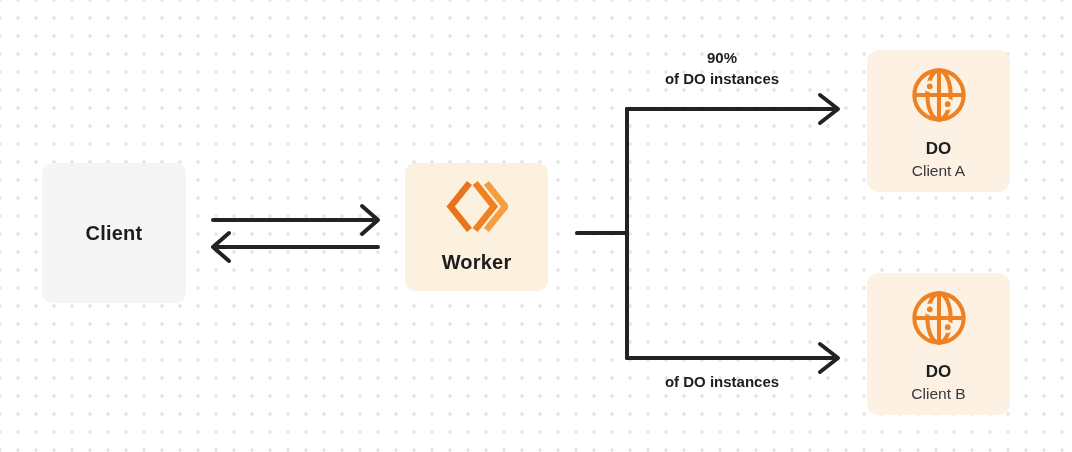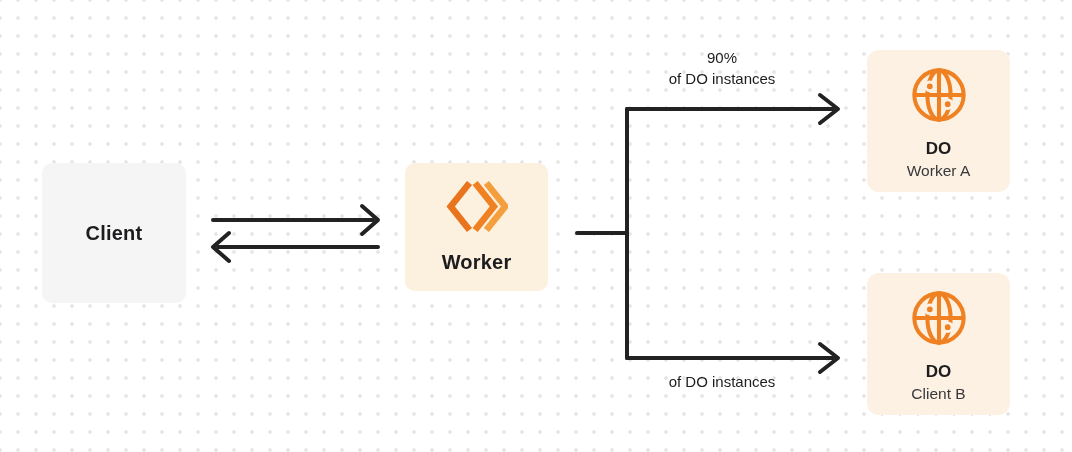--- a/index.html
+++ b/index.html
@@ -81,21 +81,21 @@
   .globe-svg .g-stroke{
     fill:none;stroke:var(--accent-orange);stroke-width:4.2;stroke-linecap:round;
   }
   .globe-svg .g-dot{
     fill:var(--accent-orange);stroke:var(--do-bg);stroke-width:3;
   }
   .edge-label{
     position:absolute;
     width:220px;
     text-align:center;
-    font-size:15px;font-weight:400;color:var(--text);
+    font-size:15px;font-weight:700;color:var(--text);
     line-height:21px;
   }
   .label-top{left:612px;top:47px;}
   .label-bottom{left:612px;top:371px;}
 </style>
 </head>
 <body>
 
 <div class="canvas">
 
@@ -138,21 +138,21 @@
       <svg class="globe-svg" width="58" height="58" viewBox="0 0 60 60" xmlns="http://www.w3.org/2000/svg">
         <circle class="g-stroke" cx="30" cy="30" r="25.5"></circle>
         <ellipse class="g-stroke" cx="30" cy="30" rx="12" ry="25.5"></ellipse>
         <line class="g-stroke" x1="5" y1="30" x2="55" y2="30"></line>
         <line class="g-stroke" x1="30" y1="4.5" x2="30" y2="55.5"></line>
         <circle class="g-dot" cx="20.5" cy="21" r="4.5"></circle>
         <circle class="g-dot" cx="39" cy="39.5" r="4.5"></circle>
       </svg>
     </span>
     <span class="do-title">DO</span>
-    <span class="do-subtitle">Worker A</span>
+    <span class="do-subtitle">Client A</span>
   </div>
 
   <div class="node do-box do-b">
     <span>
       <svg class="globe-svg" width="58" height="58" viewBox="0 0 60 60" xmlns="http://www.w3.org/2000/svg">
         <circle class="g-stroke" cx="30" cy="30" r="25.5"></circle>
         <ellipse class="g-stroke" cx="30" cy="30" rx="12" ry="25.5"></ellipse>
         <line class="g-stroke" x1="5" y1="30" x2="55" y2="30"></line>
         <line class="g-stroke" x1="30" y1="4.5" x2="30" y2="55.5"></line>
         <circle class="g-dot" cx="20.5" cy="21" r="4.5"></circle>

